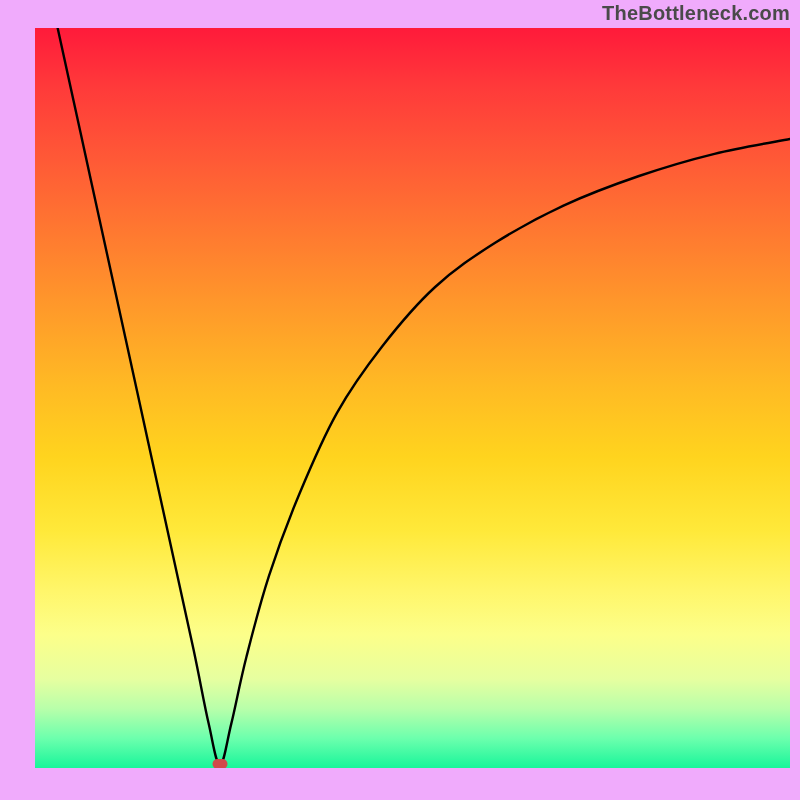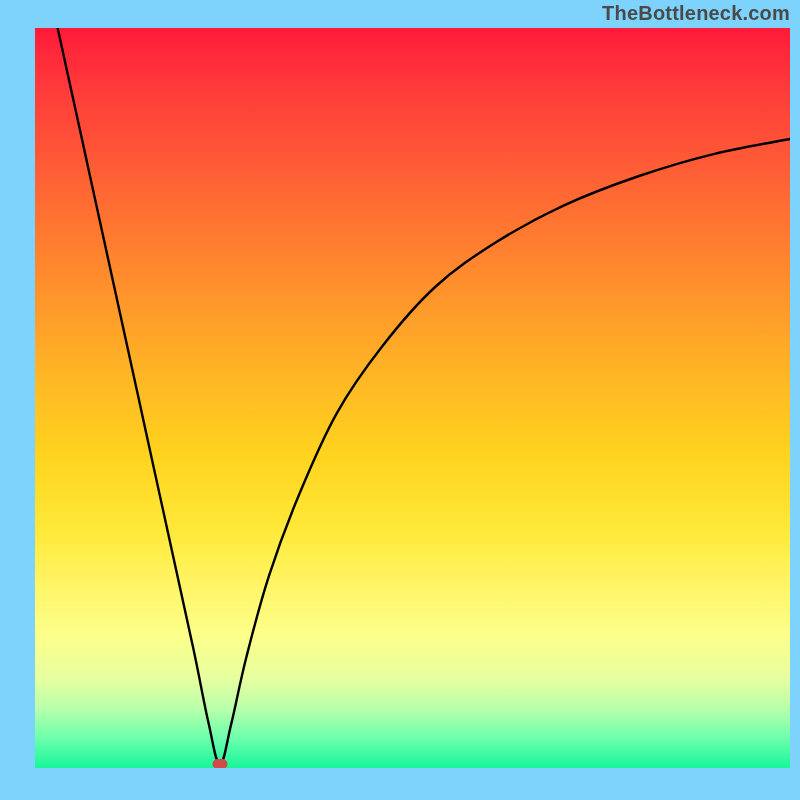--- a/index.html
+++ b/index.html
@@ -8,21 +8,21 @@
     width: 800px;
     height: 800px;
     overflow: hidden;
     background: #000;
     font-family: Arial, Helvetica, sans-serif;
   }
   .frame {
     position: relative;
     width: 800px;
     height: 800px;
-    background: #7dd3fc;
+    background: #f0abfc;
   }
   .watermark {
     position: absolute;
     top: 2px;
     right: 10px;
     color: #4a4a4a;
     font-size: 20px;
     font-weight: 600;
     letter-spacing: 0.2px;
     z-index: 5;

